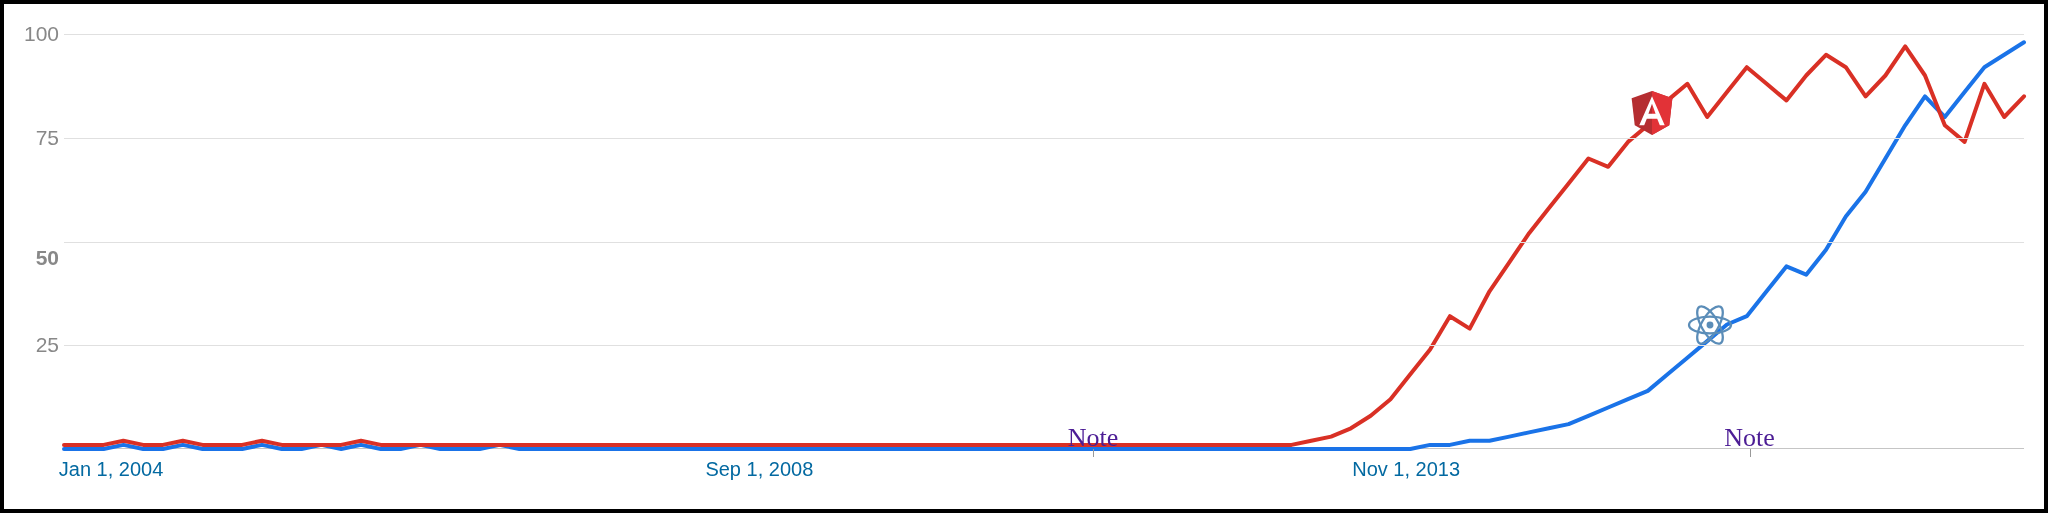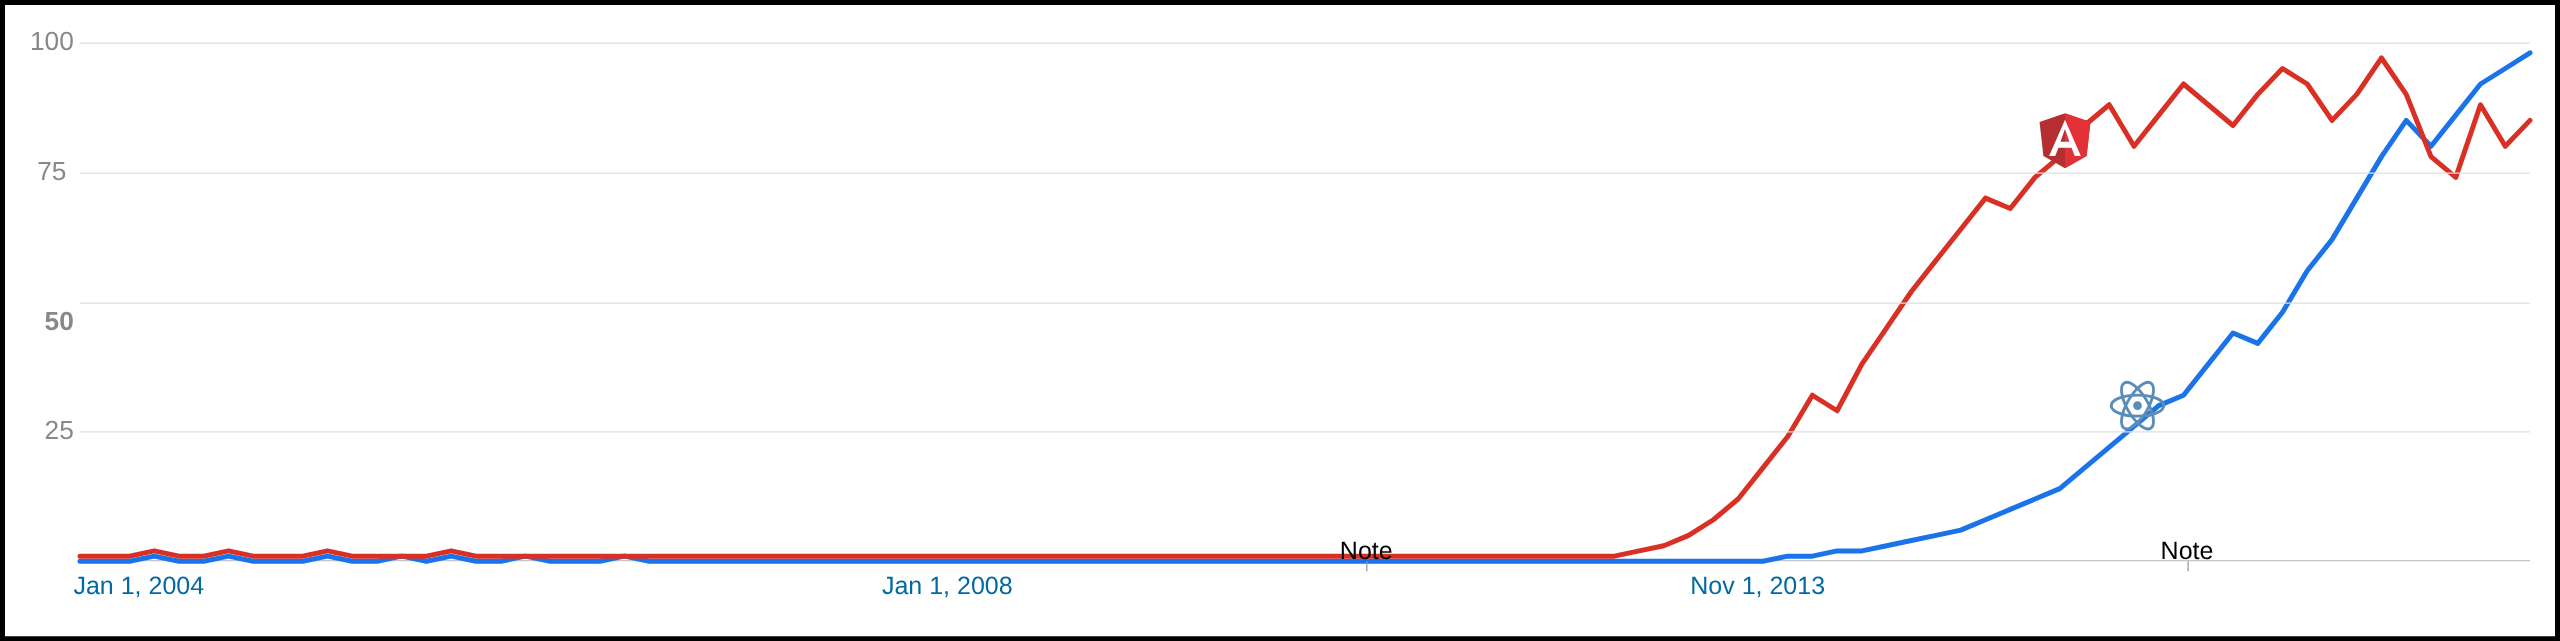--- a/index.html
+++ b/index.html
@@ -51,24 +51,25 @@
   .xtick {
     position: absolute;
     bottom: -32px;
     font-size: 20px;
     color: #0369a1;
     transform: translateX(-5%);
     white-space: nowrap;
   }
   .note-label {
     position: absolute;
-    font-size: 20px;
-    color: #000000;
+    font-size: 26px;
+    color: #4c1d95;
     transform: translateX(-50%);
     bottom: -4px;
+    font-family: Liberation Serif, serif;
   }
   .note-tick {
     position: absolute;
     width: 1px;
     height: 8px;
     background: #999;
     bottom: -8px;
   }
   svg.lines {
     position: absolute;
@@ -90,25 +91,25 @@
     <div class="baseline"></div>
     <svg class="lines" id="svg" preserveAspectRatio="none" viewBox="0 0 1960 415">
         <path d="M0.0 415.0 L19.8 415.0 L39.6 415.0 L59.4 410.9 L79.2 415.0 L99.0 415.0 L118.8 410.9 L138.6 415.0 L158.4 415.0 L178.2 415.0 L198.0 410.9 L217.8 415.0 L237.6 415.0 L257.4 410.9 L277.2 415.0 L297.0 410.9 L316.8 415.0 L336.6 415.0 L356.4 410.9 L376.2 415.0 L396.0 415.0 L415.8 415.0 L435.6 410.9 L455.4 415.0 L475.2 415.0 L494.9 415.0 L514.7 415.0 L534.5 415.0 L554.3 415.0 L574.1 415.0 L593.9 415.0 L613.7 415.0 L633.5 415.0 L653.3 415.0 L673.1 415.0 L692.9 415.0 L712.7 415.0 L732.5 415.0 L752.3 415.0 L772.1 415.0 L791.9 415.0 L811.7 415.0 L831.5 415.0 L851.3 415.0 L871.1 415.0 L890.9 415.0 L910.7 415.0 L930.5 415.0 L950.3 415.0 L970.1 415.0 L989.9 415.0 L1009.7 415.0 L1029.5 415.0 L1049.3 415.0 L1069.1 415.0 L1088.9 415.0 L1108.7 415.0 L1128.5 415.0 L1148.3 415.0 L1168.1 415.0 L1187.9 415.0 L1207.7 415.0 L1227.5 415.0 L1247.3 415.0 L1267.1 415.0 L1286.9 415.0 L1306.7 415.0 L1326.5 415.0 L1346.3 415.0 L1366.1 410.9 L1385.9 410.9 L1405.7 406.7 L1425.5 406.7 L1445.3 402.6 L1465.1 398.4 L1484.8 394.3 L1504.6 390.1 L1524.4 381.8 L1544.2 373.5 L1564.0 365.2 L1583.8 356.9 L1603.6 340.3 L1623.4 323.7 L1643.2 307.1 L1663.0 290.5 L1682.8 282.2 L1702.6 257.3 L1722.4 232.4 L1742.2 240.7 L1762.0 215.8 L1781.8 182.6 L1801.6 157.7 L1821.4 124.5 L1841.2 91.3 L1861.0 62.3 L1880.8 83.0 L1900.6 58.1 L1920.4 33.2 L1940.2 20.8 L1960.0 8.3 " class="series-blue"></path>
         <path d="M0.0 410.9 L19.8 410.9 L39.6 410.9 L59.4 406.7 L79.2 410.9 L99.0 410.9 L118.8 406.7 L138.6 410.9 L158.4 410.9 L178.2 410.9 L198.0 406.7 L217.8 410.9 L237.6 410.9 L257.4 410.9 L277.2 410.9 L297.0 406.7 L316.8 410.9 L336.6 410.9 L356.4 410.9 L376.2 410.9 L396.0 410.9 L415.8 410.9 L435.6 410.9 L455.4 410.9 L475.2 410.9 L494.9 410.9 L514.7 410.9 L534.5 410.9 L554.3 410.9 L574.1 410.9 L593.9 410.9 L613.7 410.9 L633.5 410.9 L653.3 410.9 L673.1 410.9 L692.9 410.9 L712.7 410.9 L732.5 410.9 L752.3 410.9 L772.1 410.9 L791.9 410.9 L811.7 410.9 L831.5 410.9 L851.3 410.9 L871.1 410.9 L890.9 410.9 L910.7 410.9 L930.5 410.9 L950.3 410.9 L970.1 410.9 L989.9 410.9 L1009.7 410.9 L1029.5 410.9 L1049.3 410.9 L1069.1 410.9 L1088.9 410.9 L1108.7 410.9 L1128.5 410.9 L1148.3 410.9 L1168.1 410.9 L1187.9 410.9 L1207.7 410.9 L1227.5 410.9 L1247.3 406.7 L1267.1 402.6 L1286.9 394.3 L1306.7 381.8 L1326.5 365.2 L1346.3 340.3 L1366.1 315.4 L1385.9 282.2 L1405.7 294.6 L1425.5 257.3 L1445.3 228.3 L1465.1 199.2 L1484.8 174.3 L1504.6 149.4 L1524.4 124.5 L1544.2 132.8 L1564.0 107.9 L1583.8 91.3 L1603.6 66.4 L1623.4 49.8 L1643.2 83.0 L1663.0 58.1 L1682.8 33.2 L1702.6 49.8 L1722.4 66.4 L1742.2 41.5 L1762.0 20.8 L1781.8 33.2 L1801.6 62.3 L1821.4 41.5 L1841.2 12.4 L1861.0 41.5 L1880.8 91.3 L1900.6 107.9 L1920.4 49.8 L1940.2 83.0 L1960.0 62.3 " class="series-red"></path>
       </svg>
   <div class="gridline" style="top: 311.25px;"></div>
       <div class="ytick" style="top: 311.25px;">25</div>
       <div class="gridline" style="top: 207.5px;"></div>
       <div class="ytick" style="top: 224px; font-weight: bold;">50</div>
       <div class="gridline" style="top: 103.75px;"></div>
-      <div class="ytick" style="top: 103.75px; text-align: center;">75</div>
+      <div class="ytick" style="top: 103.75px;">75</div>
       <div class="gridline" style="top: 0px;"></div>
       <div class="ytick" style="top: 0px;">100</div>
       <div class="xtick" style="left: 0px;">Jan 1, 2004</div>
-      <div class="xtick" style="left: 646.8px;">Jan 1, 2008</div>
+      <div class="xtick" style="left: 646.8px;">Sep 1, 2008</div>
       <div class="xtick" style="left: 1293.6px;">Nov 1, 2013</div>
       <div class="note-label" style="left: 1029px;">Note</div>
       <div class="note-tick" style="left: 1029px;"></div>
       <div class="note-label" style="left: 1685.6px;">Note</div>
       <div class="note-tick" style="left: 1685.6px;"></div>
       <div class="icon" style="left: 1587.6px; top: 81.3px;"><svg width="42" height="44" viewBox="0 0 250 270">
           <path fill="#b52e31" d="M125 0 L250 44 L231 210 L125 270 L19 210 L0 44 Z"></path>
           <path fill="#e23237" d="M125 0 L125 270 L231 210 L250 44 Z"></path>
           <path fill="#fff" d="M125 32 L47 210 H77 L93 170 H157 L173 210 H203 Z M125 78 L147 140 H103 Z"></path>
         </svg></div>

